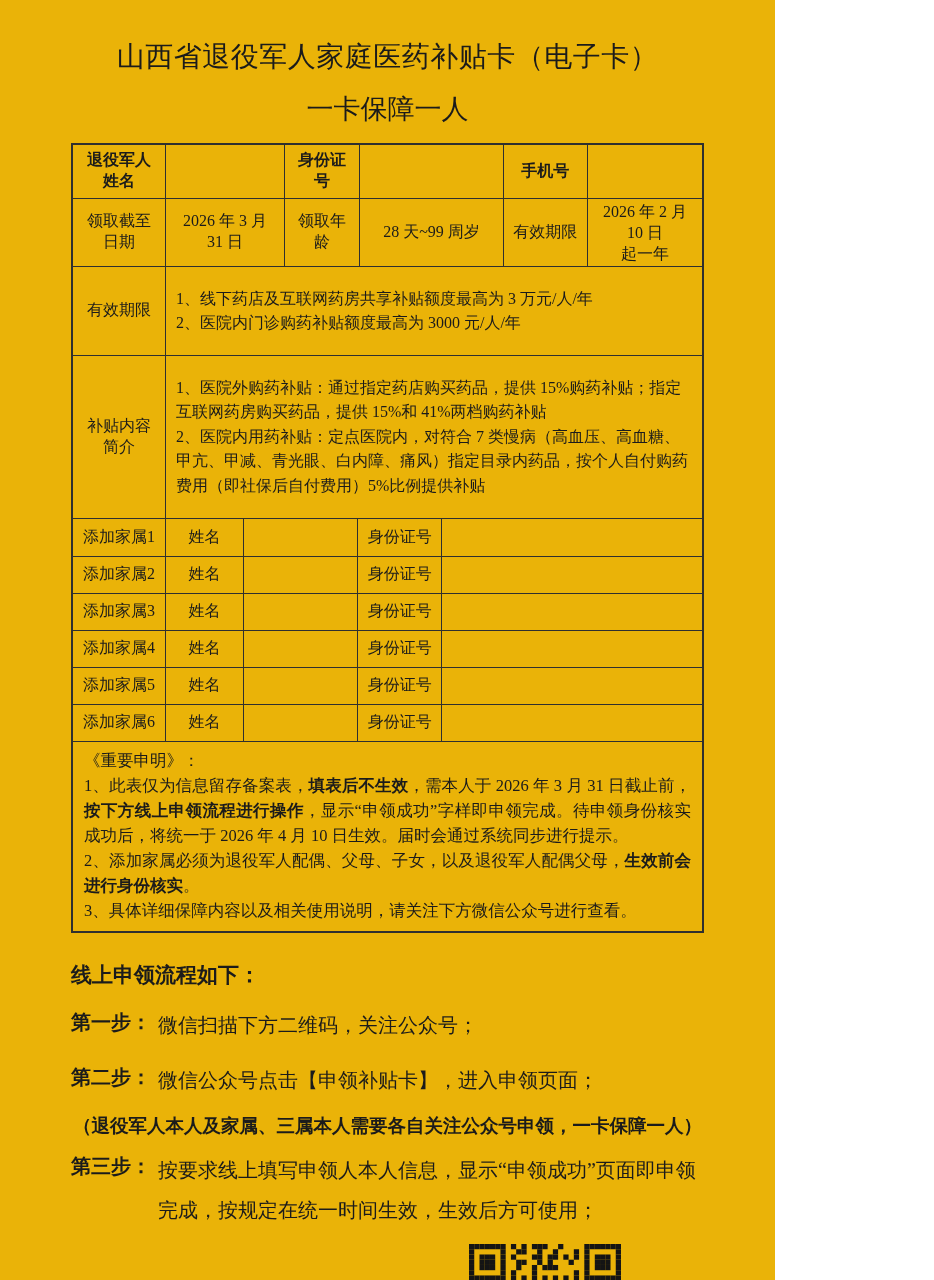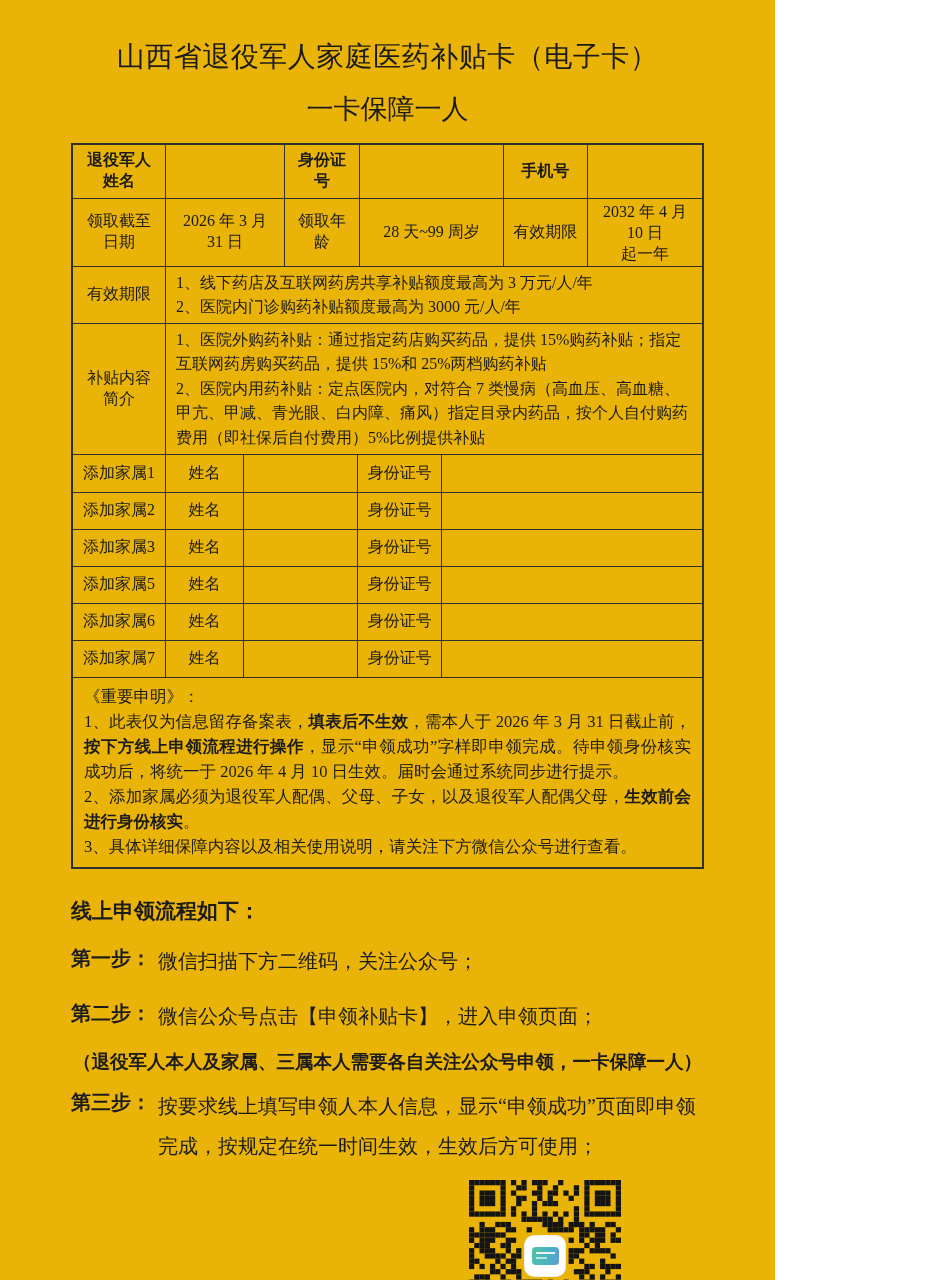--- a/index.html
+++ b/index.html
@@ -26,21 +26,21 @@
   }
   td:last-child { border-right:none; }
   .lbl { text-align:center; }
   .pre { white-space:pre-line; }
   .bsans { font-family:"Liberation Sans","DejaVu Sans",sans-serif; font-weight:bold; }
   .rowH1 td { height:53px; }
   .rowH2 td { height:45px; }
   .rowQuota td { height:49px; }
   .rowContent td { height:100px; }
   .famRow td { height:37px; }
-  .multiline { line-height:24px; padding:4px 10px; }
+  .multiline { line-height:24px; padding:20px 10px; }
   .statement {
     padding:6px 11px 8px 11px; font-size:16.5px; line-height:25px; text-align:justify;
   }
   .statement .seg-b { font-family:"Liberation Sans","DejaVu Sans",sans-serif; font-weight:bold; }
   .process { margin:28px 71px 0 71px; }
   .proc-heading {
     font-size:21px; font-family:"Liberation Sans","DejaVu Sans",sans-serif; font-weight:bold;
   }
   .step { display:flex; margin-top:17px; align-items:flex-start; }
   .step-label {
@@ -99,34 +99,34 @@
         <td></td>
         <td class="lbl bsans">手机号</td>
         <td></td>
       </tr>
       <tr class="rowH2">
         <td class="lbl">领取截至日期</td>
         <td class="lbl">2026 年 3 月 31 日</td>
         <td class="lbl">领取年龄</td>
         <td class="lbl">28 天~99 周岁</td>
         <td class="lbl">有效期限</td>
-        <td class="lbl pre" style="line-height:21px;">2032 年 4 月 10 日
+        <td class="lbl pre" style="line-height:21px;">2026 年 2 月 10 日
 起一年</td>
       </tr>
       <tr class="rowQuota">
         <td class="lbl">有效期限</td>
         <td colspan="5" class="multiline">
           <div>1、线下药店及互联网药房共享补贴额度最高为 3 万元/人/年</div>
           <div>2、医院内门诊购药补贴额度最高为 3000 元/人/年</div>
         </td>
       </tr>
       <tr class="rowContent">
         <td class="lbl">补贴内容简介</td>
         <td colspan="5" class="multiline" style="line-height:24.5px;">
-          <div>1、医院外购药补贴：通过指定药店购买药品，提供 15%购药补贴；指定互联网药房购买药品，提供 15%和 25%两档购药补贴</div>
+          <div>1、医院外购药补贴：通过指定药店购买药品，提供 15%购药补贴；指定互联网药房购买药品，提供 15%和 41%两档购药补贴</div>
           <div>2、医院内用药补贴：定点医院内，对符合 7 类慢病（高血压、高血糖、甲亢、甲减、青光眼、白内障、痛风）指定目录内药品，按个人自付购药费用（即社保后自付费用）5%比例提供补贴</div>
         </td>
       </tr>
     </tbody>
       </table>
 
     <table>
       <colgroup>
         <col style="width:14.7%">
           <col style="width:12.4%">
@@ -150,35 +150,35 @@
         <td></td>
       </tr>
       <tr class="famRow">
         <td class="lbl">添加家属3</td>
         <td class="lbl">姓名</td>
         <td></td>
         <td class="lbl">身份证号</td>
         <td></td>
       </tr>
       <tr class="famRow">
+        <td class="lbl">添加家属4</td>
+        <td class="lbl">姓名</td>
+        <td></td>
+        <td class="lbl">身份证号</td>
+        <td></td>
+      </tr>
+      <tr class="famRow">
         <td class="lbl">添加家属5</td>
         <td class="lbl">姓名</td>
         <td></td>
         <td class="lbl">身份证号</td>
         <td></td>
       </tr>
       <tr class="famRow">
         <td class="lbl">添加家属6</td>
-        <td class="lbl">姓名</td>
-        <td></td>
-        <td class="lbl">身份证号</td>
-        <td></td>
-      </tr>
-      <tr class="famRow">
-        <td class="lbl">添加家属7</td>
         <td class="lbl">姓名</td>
         <td></td>
         <td class="lbl">身份证号</td>
         <td></td>
       </tr>
     </tbody>
       </table>
 
     <div class="statement">
       <div>《重要申明》：</div>

